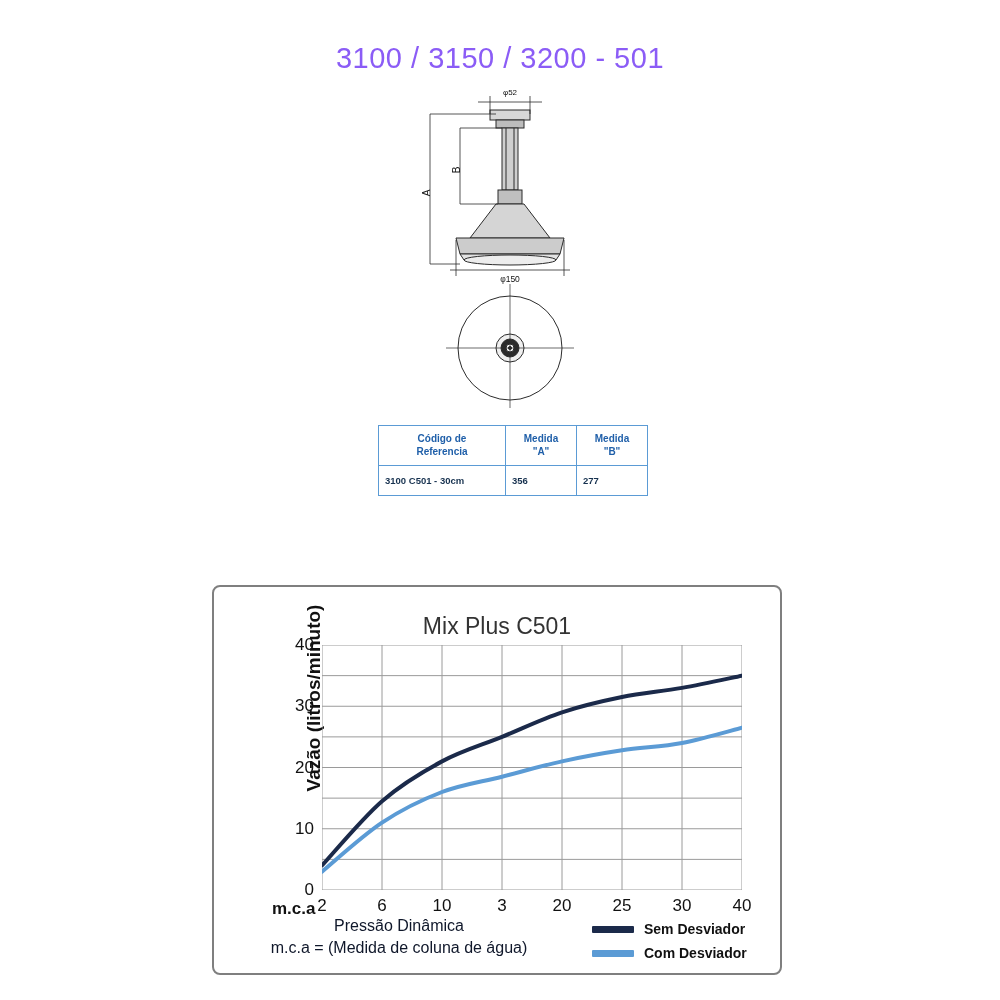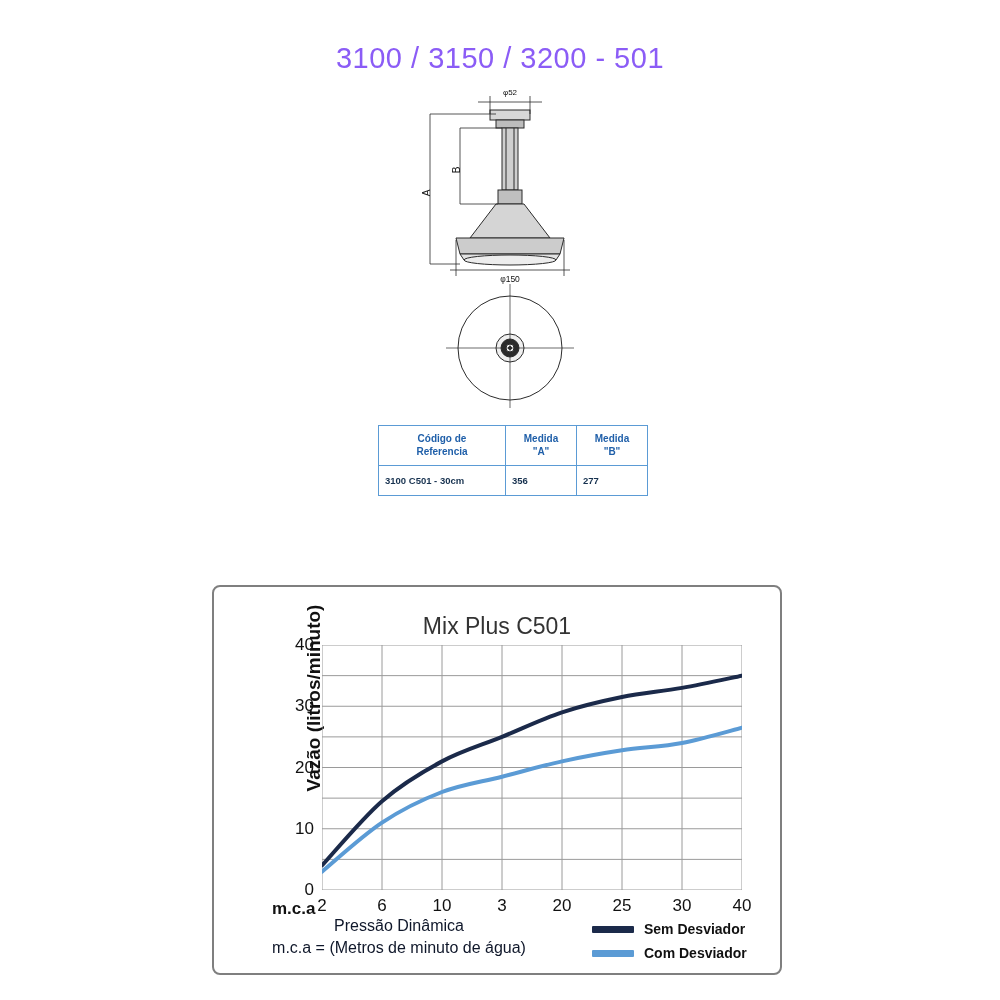--- a/index.html
+++ b/index.html
@@ -249,21 +249,21 @@
   </tbody>
 </table>
 
 <div class="chart-panel">
   <div class="chart-title">Mix Plus C501</div>
   <div class="ylabel">Vazão (litros/minuto)</div>
   <div class="mca-label">m.c.a</div>
 
   <div class="xcaption">
     <span>Pressão Dinâmica</span>
-    <span class="line2">m.c.a = (Metros de minuto de água)</span>
+    <span class="line2">m.c.a = (Medida de coluna de água)</span>
   </div>
 
   <div class="legend">
     <div class="legend-row">
       <span class="legend-swatch" style="background:#1b2a4a"></span>
       <span>Sem Desviador</span>
     </div>
     <div class="legend-row">
       <span class="legend-swatch" style="background:#5b9bd5"></span>
       <span>Com Desviador</span>

